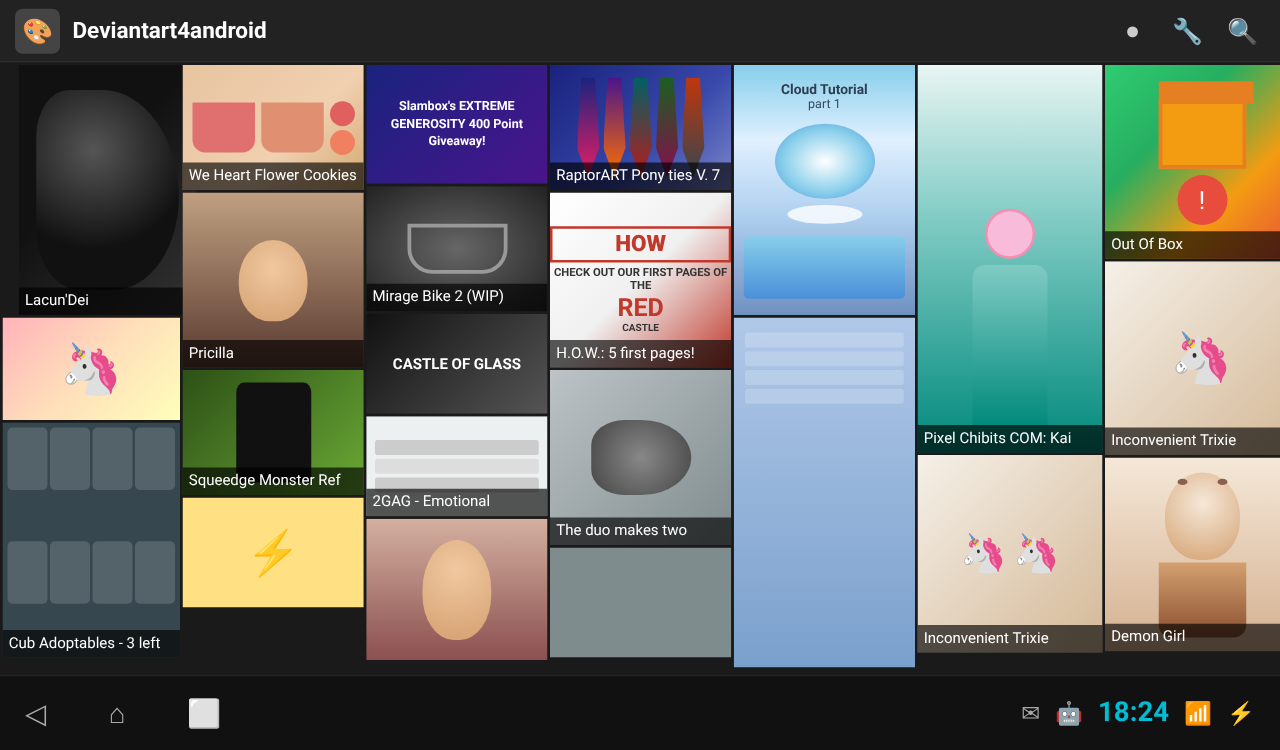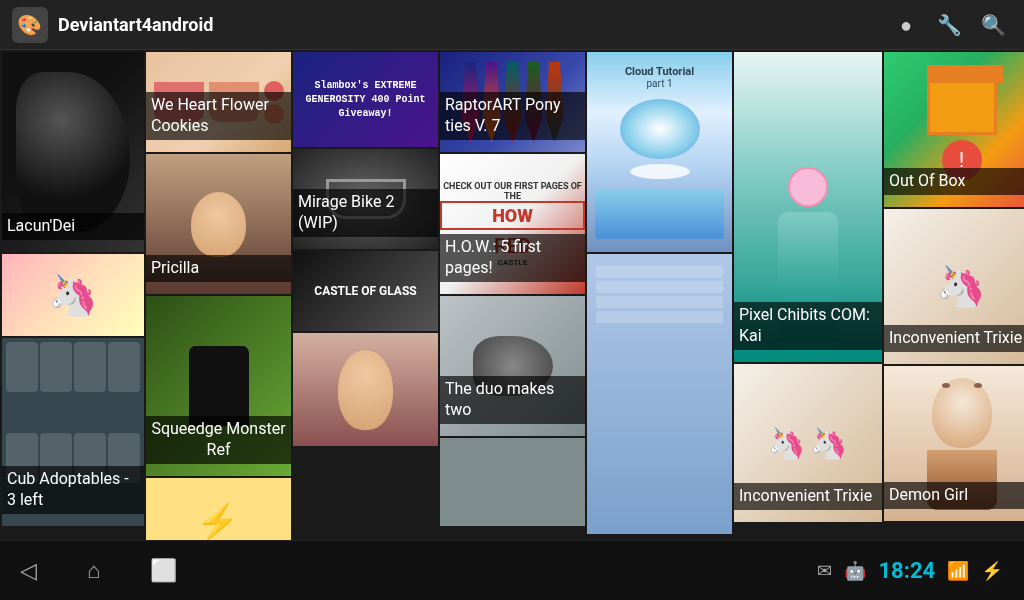--- a/index.html
+++ b/index.html
@@ -46,24 +46,24 @@
     }
 
     .tile {
       position: relative;
       overflow: hidden;
       cursor: pointer;
       flex-shrink: 0;
     }
     .tile-label {
       position: absolute;
-      bottom: 12px; left: 0; right: 0;
+      bottom: 0; left: 0; right: 0;
       background: rgba(0,0,0,0.65);
       color: #fff;
-      font-size: 16px;
+      font-size: 12px;
       padding: 3px 5px;
       line-height: 1.3;
     }
 
     
     .bg-dark-wolf { background: linear-gradient(135deg, #111 40%, #333 100%); }
     .bg-cookies { background: linear-gradient(135deg, #e8c4a0 0%, #f0d0b0 60%, #d4a870 100%); }
     .bg-raptor-ties { background: linear-gradient(135deg, #1a237e 0%, #283593 30%, #3949ab 60%, #7986cb 100%); }
 
     
@@ -117,21 +117,20 @@
     }
     .tie {
       width: 18px; height: 80px;
       background: linear-gradient(180deg, #1a237e, #7986cb, #e91e63);
       clip-path: polygon(20% 0%, 80% 0%, 100% 70%, 50% 100%, 0% 70%);
     }
 
     .slambox-text {
       color: #fff; text-align: center; padding: 8px; font-size: 11px;
       line-height: 1.4;
-      font-family: Liberation Mono, monospace;
     }
 
     .mirage-bg {
       background: radial-gradient(ellipse at center, #666 0%, #222 100%);
       width: 100%; height: 100%;
       display: flex; align-items: center; justify-content: center;
       color: #aaa; font-size: 11px;
     }
     .bike-shape {
       width: 80px; height: 40px;
@@ -270,21 +269,21 @@
     <span>🔧</span>
   </div>
   <div class="top-icon">
     <span>🔍</span>
   </div>
 </div>
 
 <div id="gallery-cols">
 
   <div class="col" style="width:142px;">
-    <div class="tile" style="width:142px;height:200px;">
+    <div class="tile" style="width:142px;height:200px;margin-left:13px;">
       <div class="tile-inner bg-dark-wolf">
         <div class="wolf-shape"></div>
       </div>
       <div class="tile-label">Lacun'Dei</div>
     </div>
     <div class="tile" style="width:142px;height:82px;">
       <div class="tile-inner mlp-art">
         <span class="mlp-char">🦄</span>
       </div>
     </div>
@@ -318,21 +317,21 @@
         </div>
       </div>
       <div class="tile-label">We Heart Flower Cookies</div>
     </div>
     <div class="tile" style="width:145px;height:140px;">
       <div class="tile-inner pricilla-art">
         <div class="face-shape"></div>
       </div>
       <div class="tile-label">Pricilla</div>
     </div>
-    <div class="tile" style="width:145px;height:180px;text-align:center;">
+    <div class="tile" style="width:145px;height:100px;">
       <div class="tile-inner squeedge-art">
         <div class="monster-shape"></div>
       </div>
       <div class="tile-label">Squeedge Monster Ref</div>
     </div>
     <div class="tile" style="width:145px;height:88px;">
       <div class="tile-inner pikachu-art">
         <span style="font-size:35px;">⚡</span>
       </div>
     </div>
@@ -351,20 +350,30 @@
         <div class="mirage-bg">
           <div class="bike-shape"></div>
         </div>
       </div>
       <div class="tile-label">Mirage Bike 2 (WIP)</div>
     </div>
     <div class="tile" style="width:145px;height:80px;">
       <div class="tile-inner" style="background:linear-gradient(135deg,#111,#555);">
         <div class="castle-text">CASTLE OF GLASS</div>
       </div>
+    </div>
+    <div class="tile" style="width:145px;height:80px;">
+      <div class="tile-inner gag-art">
+        <div style="display:flex;flex-direction:column;gap:3px;padding:4px;width:100%;">
+          <div style="height:12px;background:#ccc;border-radius:2px;"></div>
+          <div style="height:12px;background:#ddd;border-radius:2px;"></div>
+          <div style="height:12px;background:#ccc;border-radius:2px;"></div>
+        </div>
+      </div>
+      <div class="tile-label">2GAG - Emotional</div>
     </div>
     <div class="tile" style="width:145px;height:113px;">
       <div class="tile-inner" style="background:linear-gradient(180deg,#d4b0a0 0%,#8b5050 100%);">
         <div style="width:55px;height:80px;background:radial-gradient(circle at 50% 30%,#f0c8a0,#d4a070);border-radius:50% 50% 45% 45%;"></div>
       </div>
     </div>
   </div>
 
   <div class="col" style="width:145px;">
     <div class="tile" style="width:145px;height:100px;">
@@ -375,22 +384,22 @@
           <div class="tie" style="background:linear-gradient(180deg,#006064,#b71c1c);"></div>
           <div class="tie" style="background:linear-gradient(180deg,#1b5e20,#880e4f);"></div>
           <div class="tie" style="background:linear-gradient(180deg,#bf360c,#37474f);"></div>
         </div>
       </div>
       <div class="tile-label">RaptorART Pony ties V. 7</div>
     </div>
     <div class="tile" style="width:145px;height:140px;">
       <div class="tile-inner how-art">
         <div style="text-align:center;">
+          <div style="font-size:18px;font-weight:900;color:#c0392b;border:2px solid #c0392b;padding:2px 6px;margin-bottom:4px;">HOW</div>
           <div style="font-size:9px;color:#333;">CHECK OUT OUR FIRST PAGES OF THE</div>
-          <div style="font-size:18px;font-weight:900;color:#c0392b;border:2px solid #c0392b;padding:2px 6px;margin-bottom:4px;">HOW</div>
           <div style="font-size:20px;font-weight:bold;color:#c0392b;">RED</div>
           <div style="font-size:8px;color:#333;">CASTLE</div>
         </div>
       </div>
       <div class="tile-label">H.O.W.: 5 first pages!</div>
     </div>
     <div class="tile" style="width:145px;height:140px;">
       <div class="tile-inner duo-art">
         <div class="wolf2"></div>
       </div>

